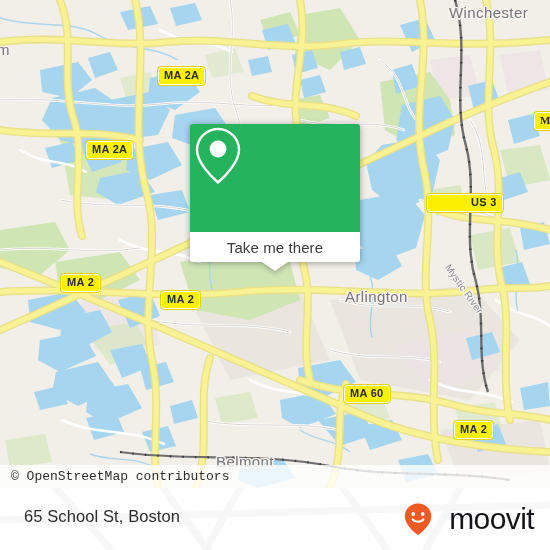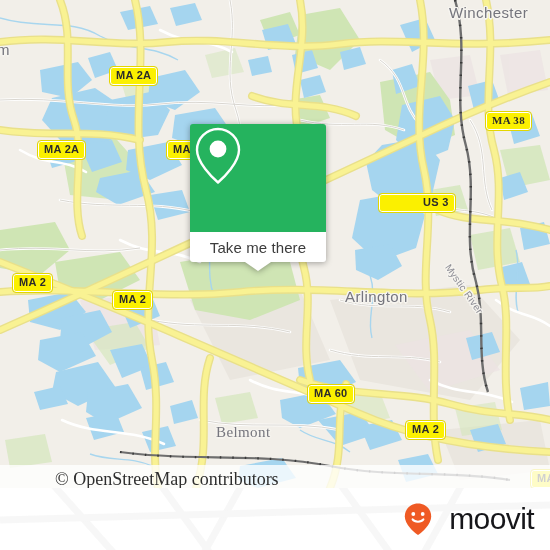--- a/index.html
+++ b/index.html
@@ -39,37 +39,37 @@
     outline:1px solid #e3d600;
     border-radius:3px;
     color:#2b2b2b;
     font-size:11px;
     font-weight:bold;
     letter-spacing:.3px;
     padding:1px 5px 2px 5px;
     line-height:13px;
     white-space:nowrap;
     box-shadow:0 0 0 .5px rgba(0,0,0,.06);
+    margin-left:48px;
   }
 
   
   .attrib{
     position:absolute;left:0;bottom:0;width:100%;height:23px;
     background:rgba(255,255,255,.78);
   }
   .attrib span{
     position:absolute;left:11px;top:4px;
-    font-size:18px;color:#2e2e2e;
-    font-family:Liberation Serif, serif;
-    margin-left:44px;
+    font-size:13px;color:#2e2e2e;
+    font-family:Liberation Mono, monospace;
   }
 
   
   .callout{
-    position:absolute;left:190px;top:124px;width:136px;
+    position:absolute;left:190px;top:124px;width:170px;
     filter:drop-shadow(0 1px 3px rgba(0,0,0,.35));
   }
   .callout-top{
     height:108px;border-radius:3px 3px 0 0;
     display:flex;align-items:center;justify-content:center;
   }
   .callout-bottom{
     height:30px;background:#ffffff;border-radius:0 0 3px 3px;
     display:flex;align-items:center;justify-content:center;
   }
@@ -298,32 +298,32 @@
           <path d="M455 0 C470 50 452 96 466 146 C478 192 462 236 476 282 C486 320 476 356 488 392" stroke="#6e6e6e" stroke-width="2.4"></path>
           <path d="M455 0 C470 50 452 96 466 146 C478 192 462 236 476 282 C486 320 476 356 488 392" stroke="#3a3a3a" stroke-width="2.4" stroke-dasharray="1.5 11"></path>
           <path d="M120 452 C190 462 260 452 330 466 C390 478 450 470 510 480" stroke="#6e6e6e" stroke-width="2.2"></path>
           <path d="M120 452 C190 462 260 452 330 466 C390 478 450 470 510 480" stroke="#3a3a3a" stroke-width="2.2" stroke-dasharray="1.5 11"></path>
         </g>
       </g>
     </svg>
 
     <div class="mlabel city" style="left:449px;top:4px;text-align:center;">Winchester</div>
     <div class="mlabel city" style="left:345px;top:288px;">Arlington</div>
-    <div class="mlabel city" style="left:216px;top:424px;font-family:Liberation Serif, serif;">Belmont</div>
+    <div class="mlabel city" style="left:216px;top:453px;">Belmont</div>
     <div class="mlabel city" style="left:-3px;top:41px;">m</div>
     <div class="mlabel river" style="left:452px;top:262px;transform:rotate(55deg);transform-origin:0 0;">Mystic River</div>
 
     <div class="shield" style="left:110px;top:67px;">MA 2A</div>
     <div class="shield" style="left:38px;top:141px;">MA 2A</div>
     <div class="shield" style="left:167px;top:141px;">MA 2A</div>
     <div class="shield" style="left:486px;top:112px;font-family:Liberation Serif, serif;">MA 38</div>
     <div class="shield" style="left:379px;top:194px;padding-left:43px;">US 3</div>
     <div class="shield" style="left:13px;top:274px;">MA 2</div>
     <div class="shield" style="left:113px;top:291px;">MA 2</div>
-    <div class="shield" style="left:308px;top:385px;">MA 60</div>
+    <div class="shield" style="left:296px;top:385px;">MA 60</div>
     <div class="shield" style="left:406px;top:421px;">MA 2</div>
     <div class="shield" style="left:531px;top:470px;">MA</div>
 
     <div class="callout">
       <div class="callout-top" style="background:#25b35e;">
         <svg class="pin-icon" width="56" height="62" viewBox="0 0 56 62">
           <path d="M28 5 C16.4 5 7 14.4 7 26 C7 38.5 22 53.5 28 58.5 C34 53.5 49 38.5 49 26 C49 14.4 39.6 5 28 5 Z" fill="none" stroke="#ffffff" stroke-width="2.4" stroke-linejoin="round"></path>
           <circle cx="28" cy="25" r="8.4" fill="#ffffff"></circle>
         </svg>
       </div>
@@ -342,20 +342,21 @@
     <svg class="wm" width="550" height="550" viewBox="0 0 550 550">
       <g stroke="#eeeeee" stroke-width="7" fill="none" opacity=".9">
         <path d="M40 470 L120 560"></path>
         <path d="M150 470 L215 560"></path>
         <path d="M250 470 L200 560"></path>
         <path d="M330 470 L395 560"></path>
         <path d="M470 470 L420 560"></path>
         <path d="M0 520 L550 505"></path>
       </g>
     </svg>
+    <div class="footer-title">65 School St, Boston</div>
     <div class="brand">
       <svg width="30" height="34" viewBox="0 0 30 34">
         <path d="M15 1.5 C7.6 1.5 1.8 7.2 1.8 14.4 C1.8 22 10.6 30 15 33 C19.4 30 28.2 22 28.2 14.4 C28.2 7.2 22.4 1.5 15 1.5 Z" fill="#ef5a24"></path>
         <circle cx="10.3" cy="12" r="1.9" fill="#ffffff"></circle>
         <circle cx="19.7" cy="12" r="1.9" fill="#ffffff"></circle>
         <path d="M9.6 17.4 C11.6 20.4 18.4 20.4 20.4 17.4" stroke="#ffffff" stroke-width="2" fill="none" stroke-linecap="round"></path>
       </svg>
       <span class="brand-word">moovit</span>
     </div>
   </div>

